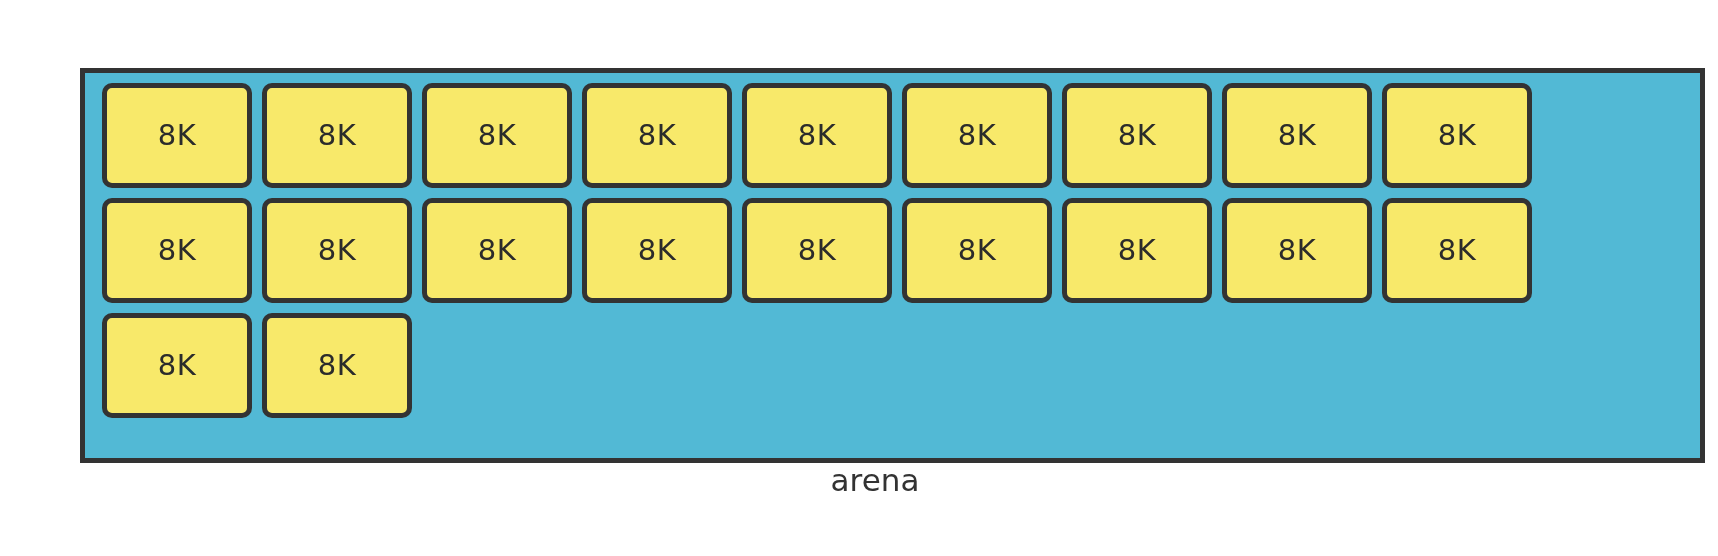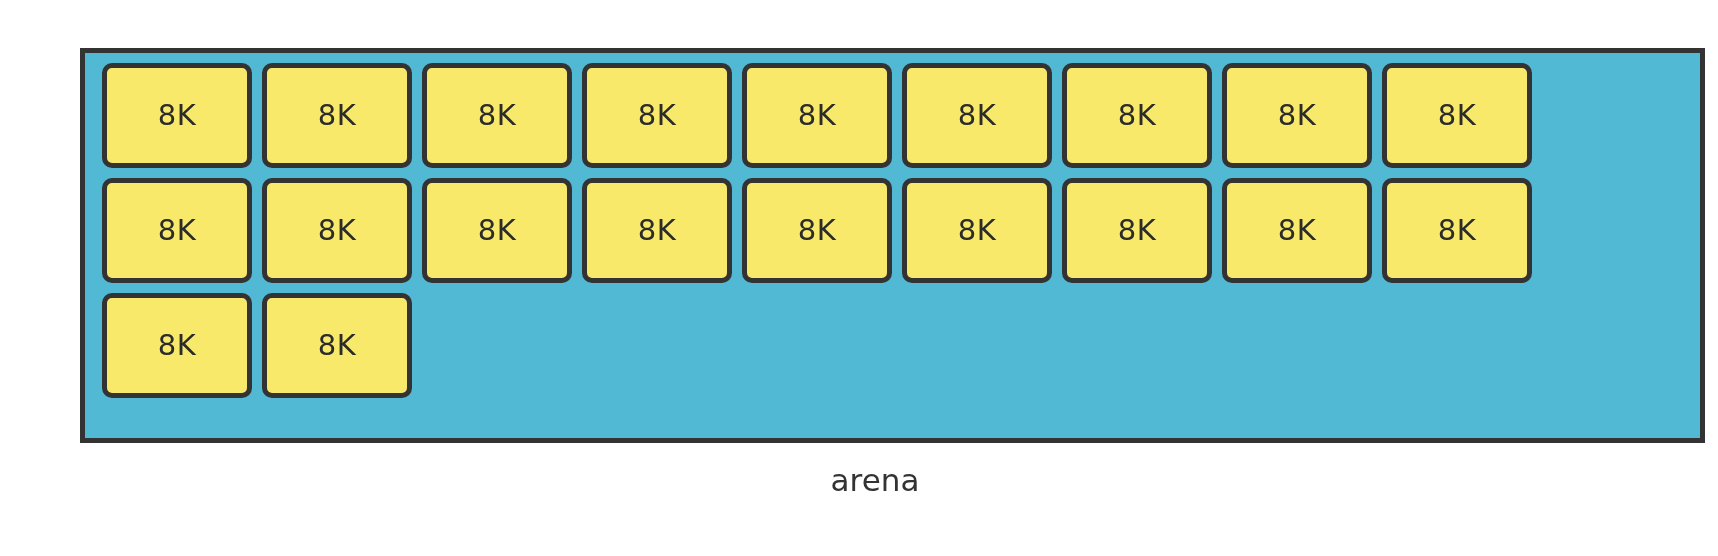--- a/index.html
+++ b/index.html
@@ -17,21 +17,21 @@
   #stage {
     position: relative;
     width: 1718px;
     height: 556px;
   }
 
   
   #arena-container {
     position: absolute;
     left: 80px;
-    top: 48px;
+    top: 68px;
     width: 1625px;
     height: 395px;
     box-sizing: border-box;
     background: #52b9d5;
     border: 5px solid #333333;
     padding: 10px 16px 0 17px;
   }
 
   #arena-rows {
     display: flex;

